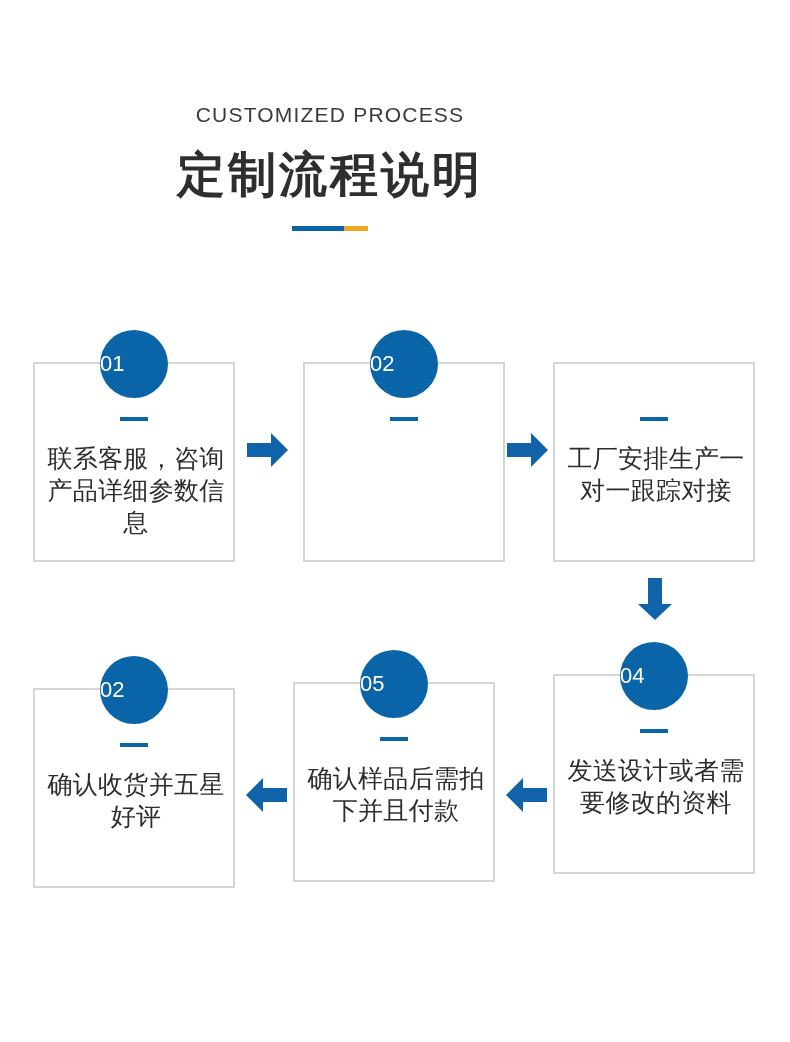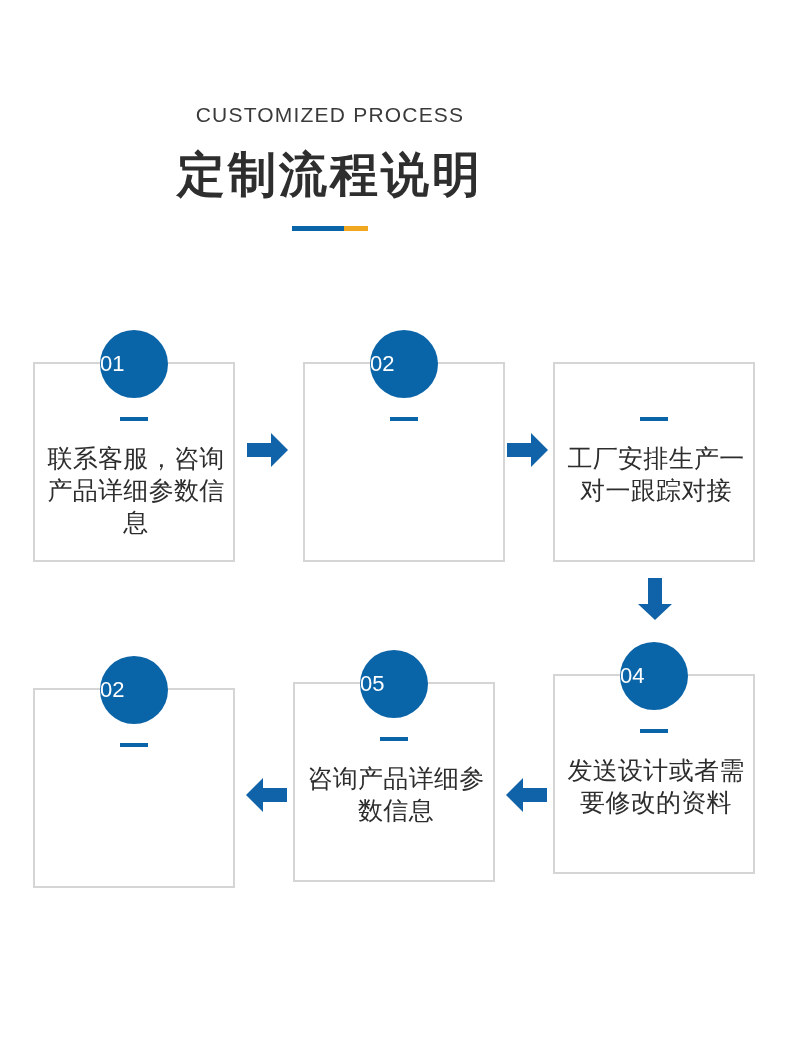--- a/index.html
+++ b/index.html
@@ -216,26 +216,27 @@
 
   <div class="card card-4">
     <div class="badge">04</div>
     <div class="card-dash"></div>
     <div class="card-text">发送设计或者需要修改的资料</div>
   </div>
 
   <div class="card card-5">
     <div class="badge">05</div>
     <div class="card-dash"></div>
-    <div class="card-text">咨询产品详细参数信息</div>
+    <div class="card-text">确认样品后需拍下并且付款</div>
   </div>
 
   <div class="card card-6">
     <div class="badge">02</div>
     <div class="card-dash"></div>
+    <div class="card-text">确认收货并五星好评</div>
   </div>
 
   <div class="arrow arrow-h arrow-right arrow-a">
     <span class="shaft"></span>
     <span class="head"></span>
   </div>
 
   <div class="arrow arrow-h arrow-right arrow-b">
     <span class="shaft"></span>
     <span class="head"></span>

